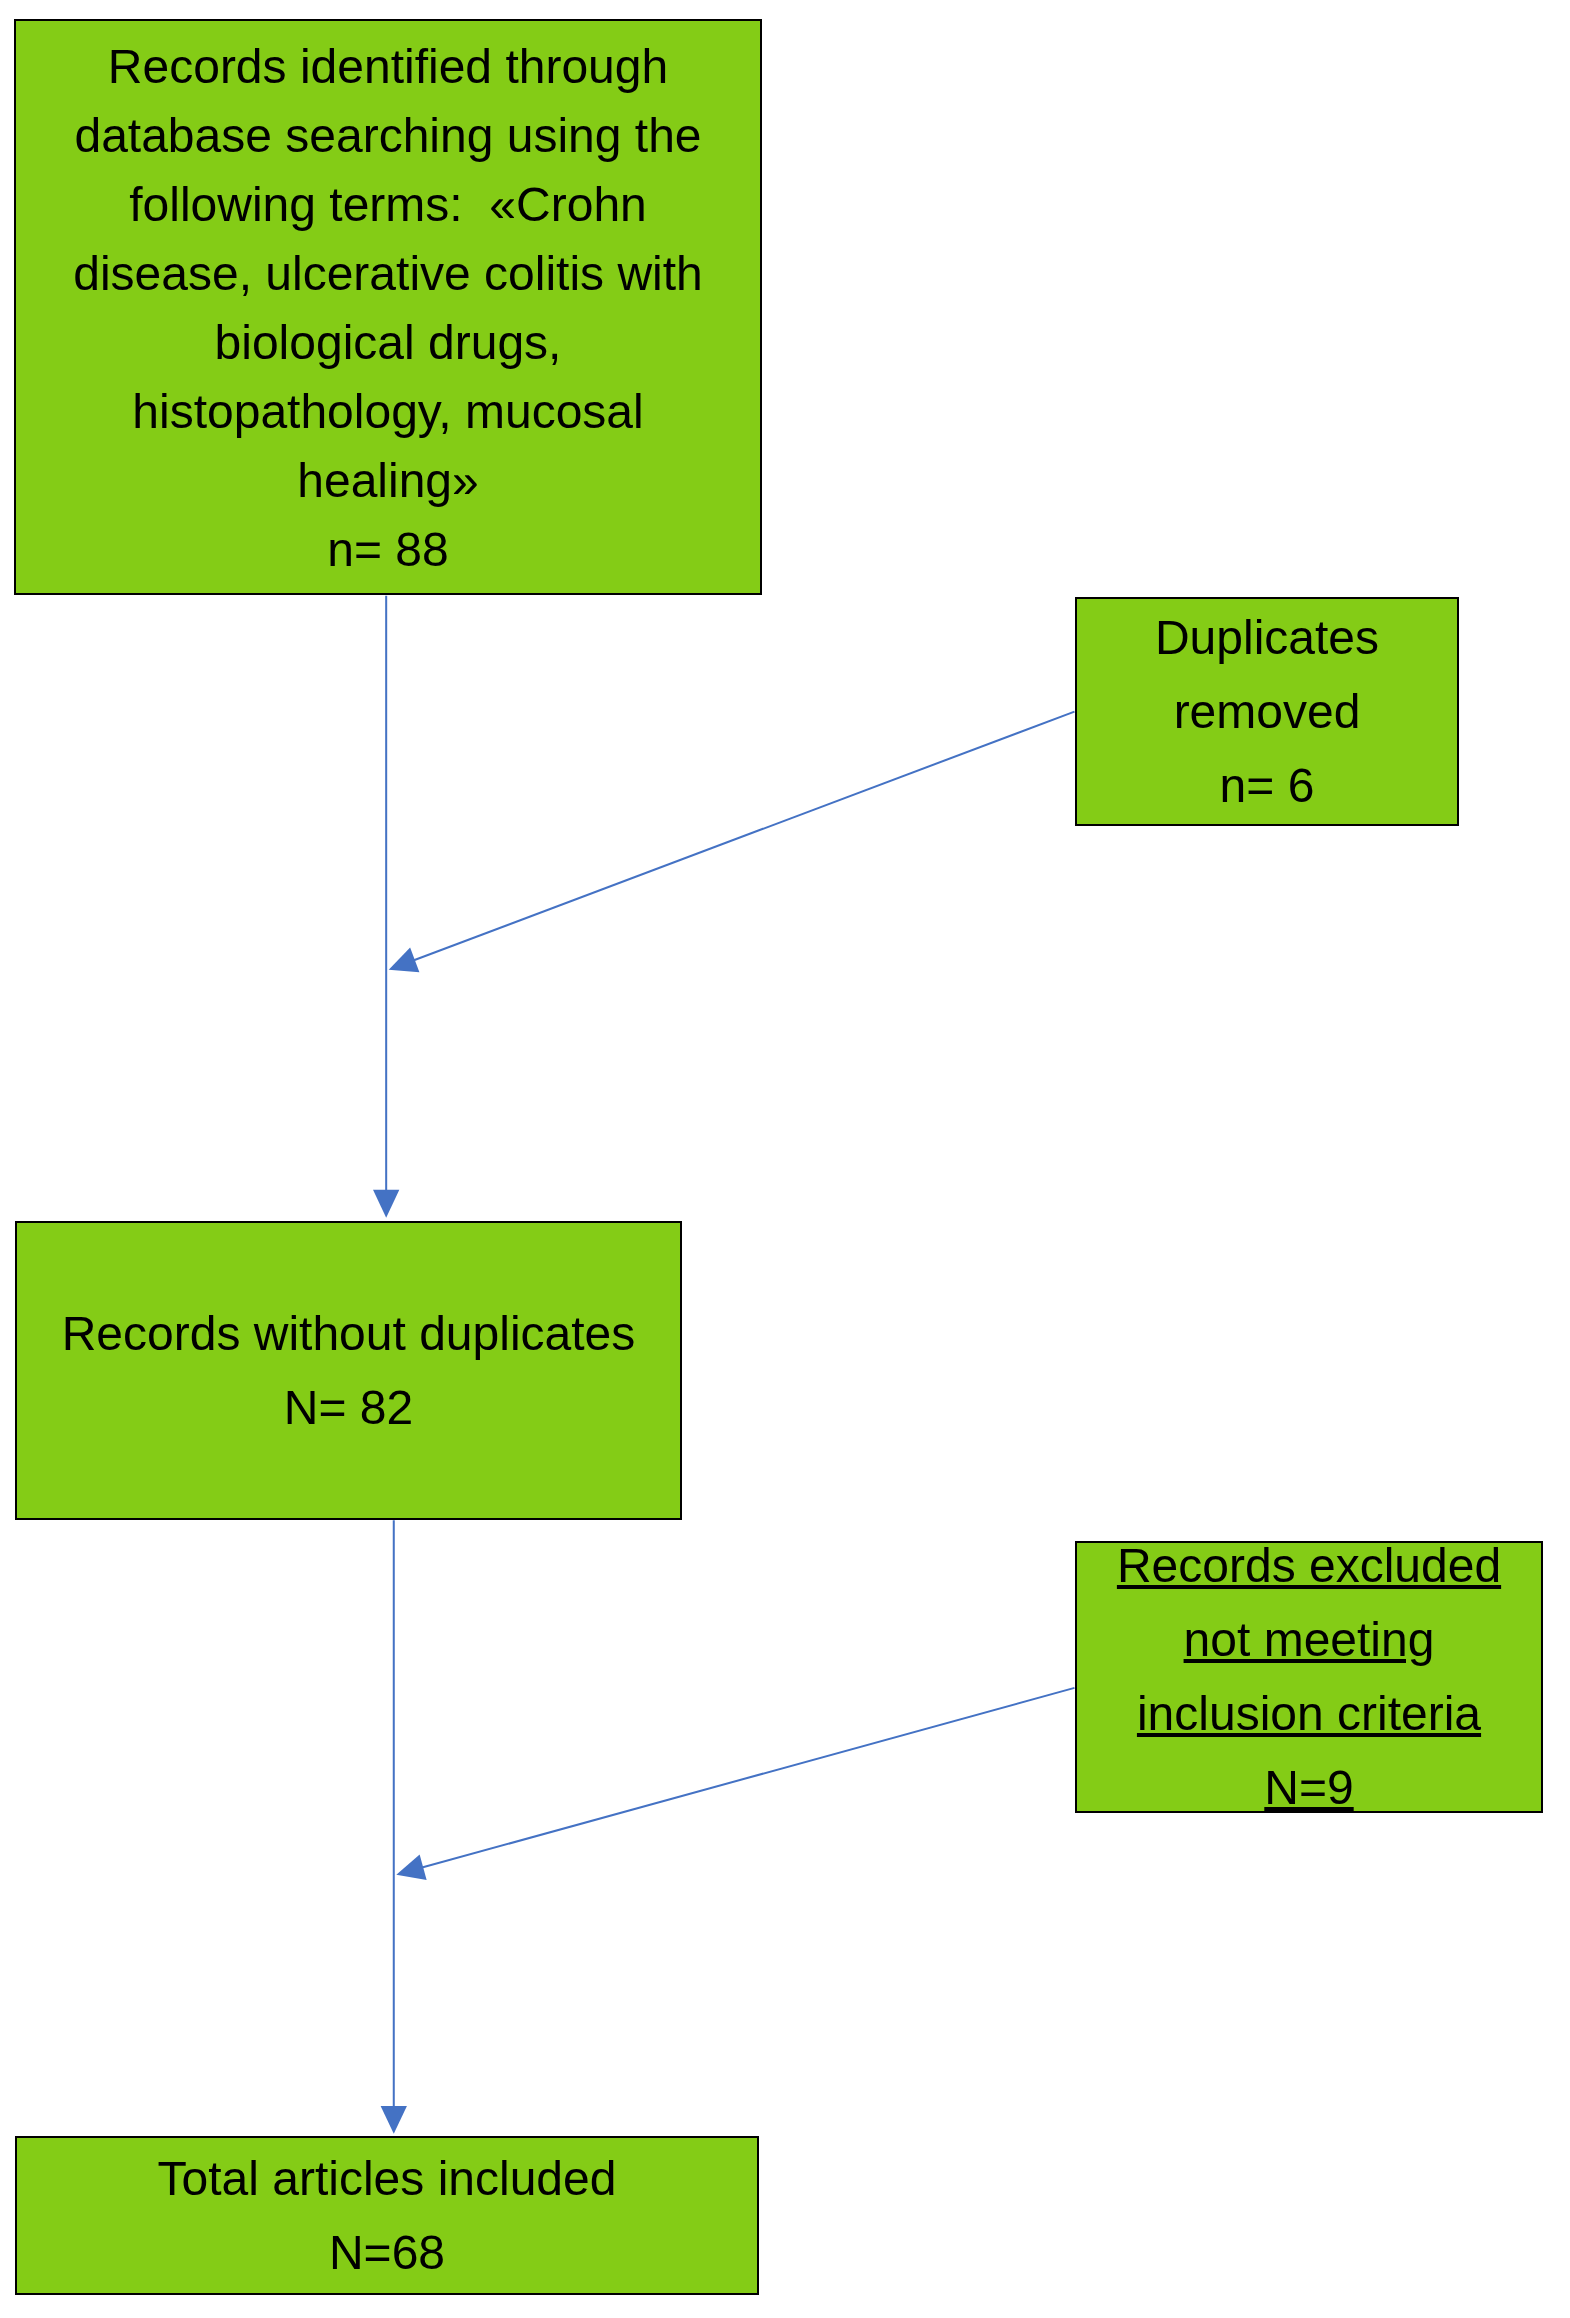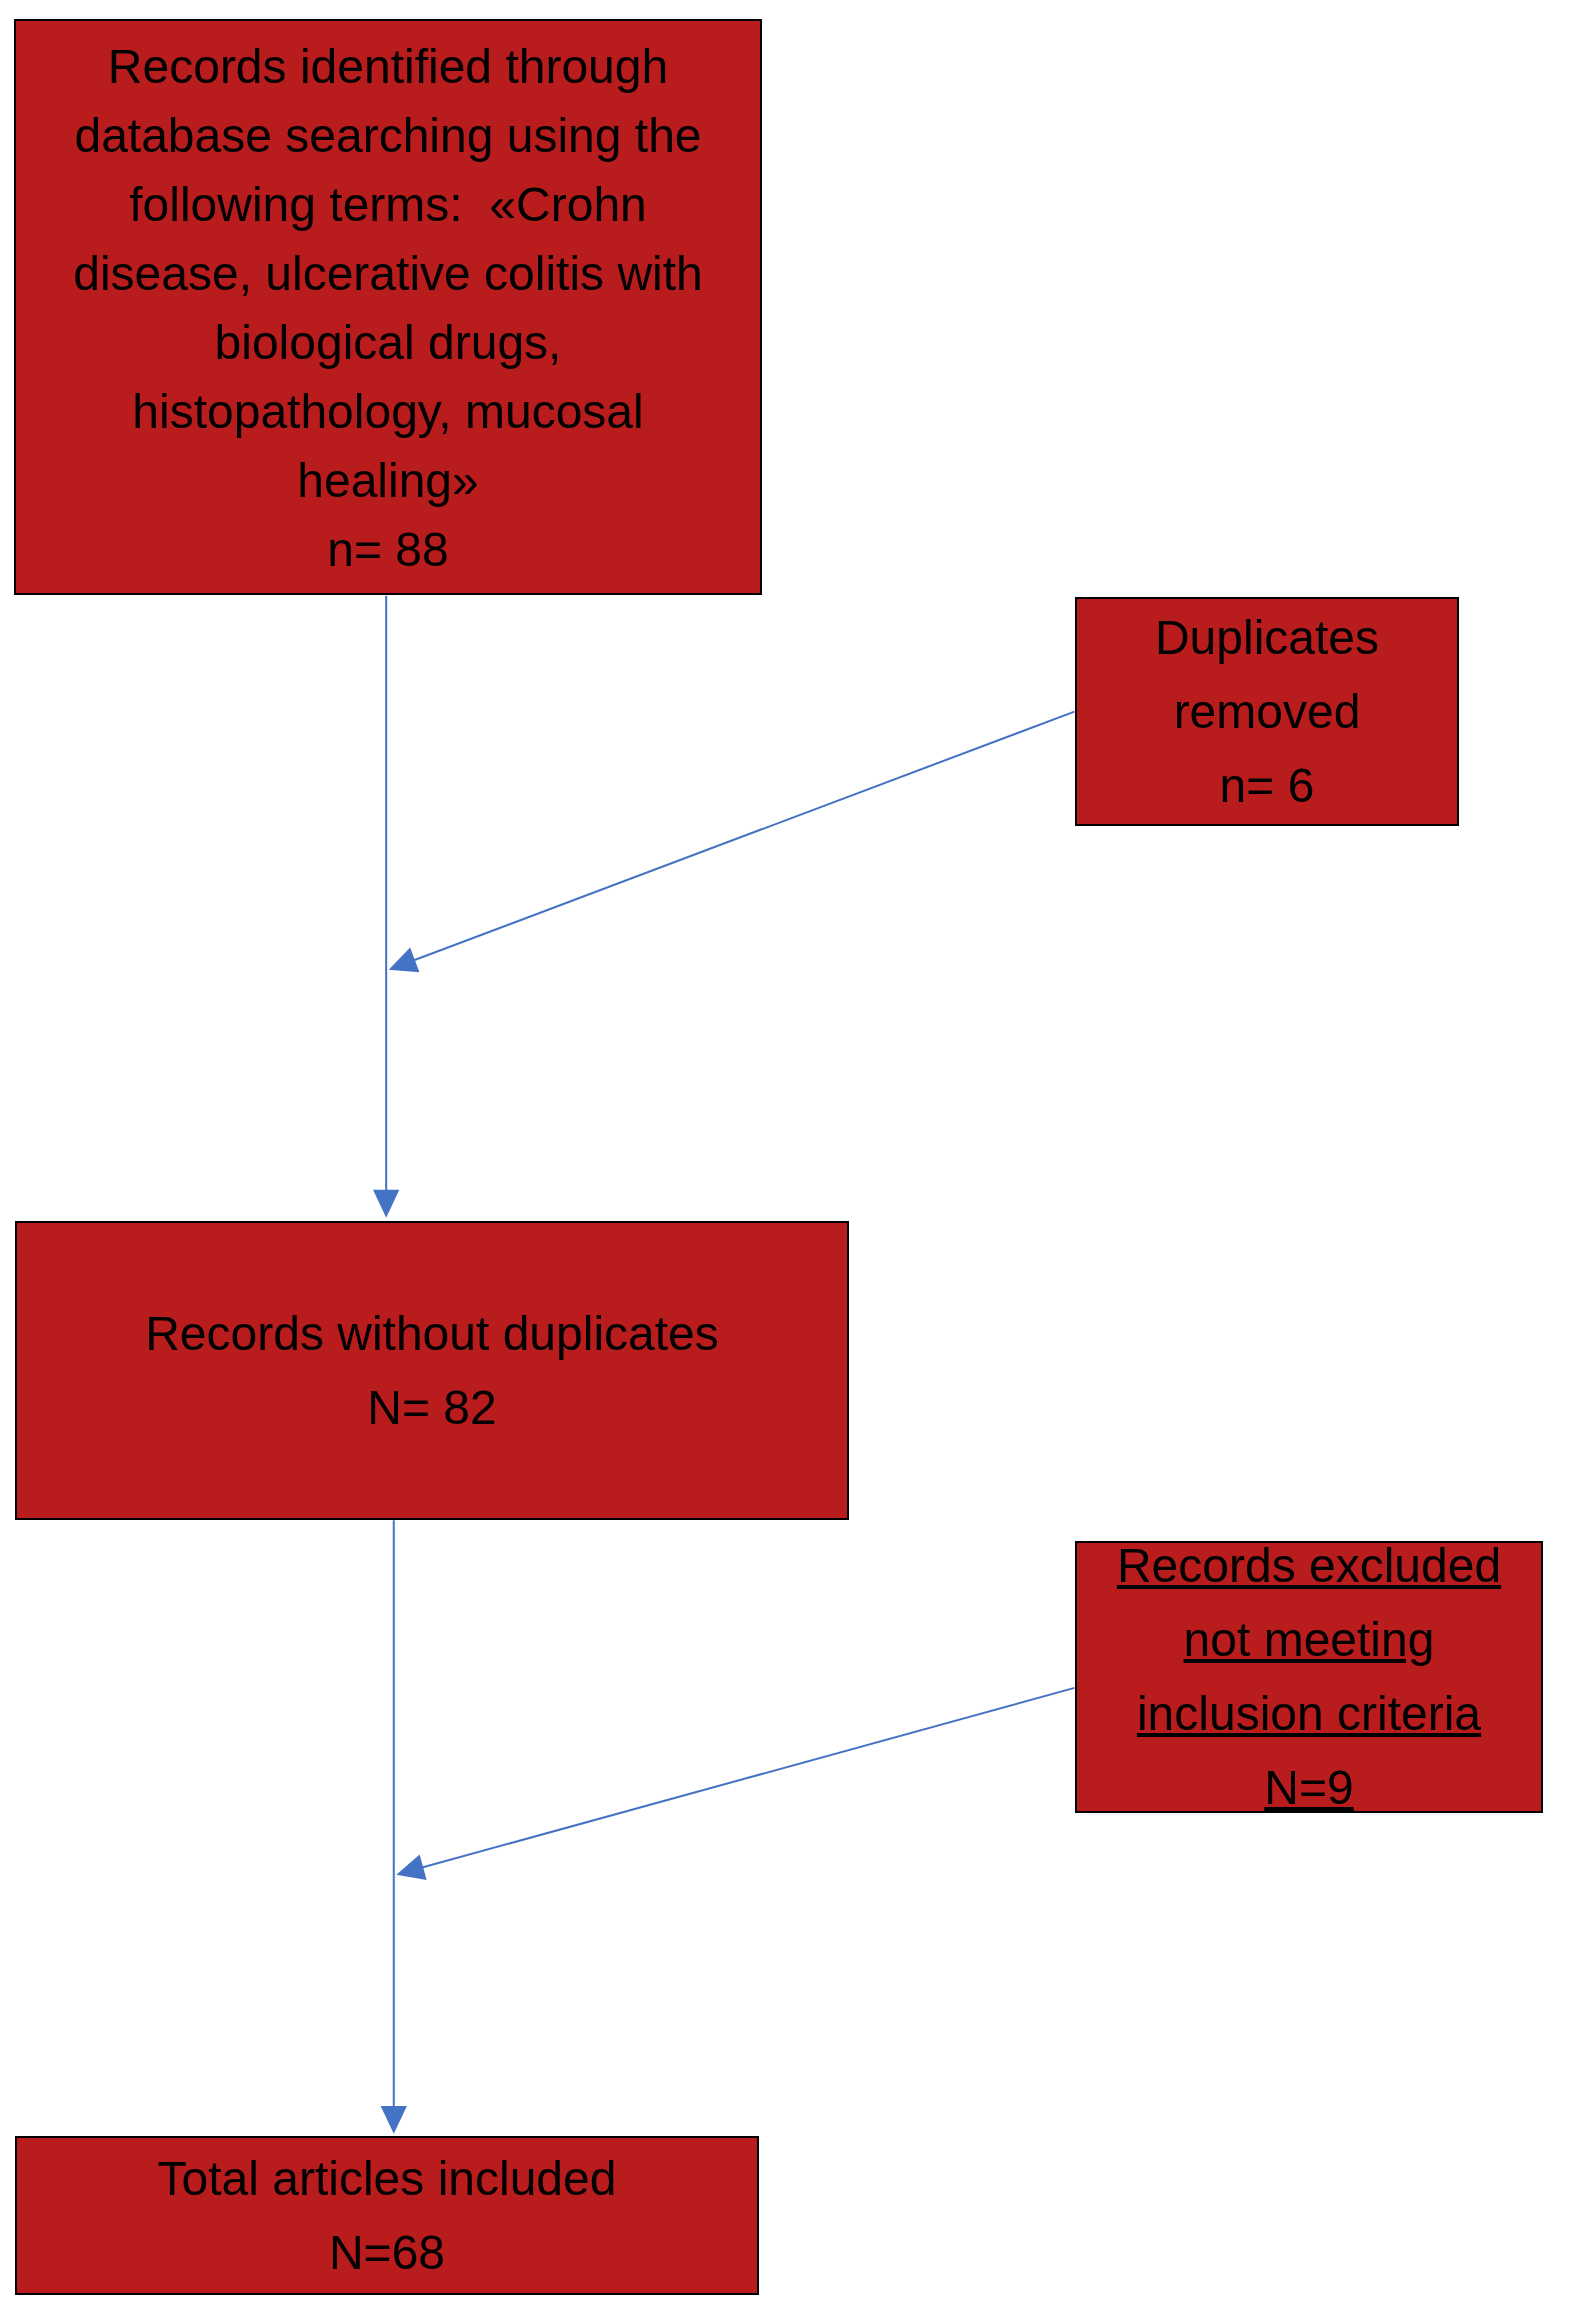--- a/index.html
+++ b/index.html
@@ -19,21 +19,21 @@
     position: absolute;
     left: 0;
     top: 0;
     width: 1571px;
     height: 2319px;
   }
   .node {
     position: absolute;
     box-sizing: border-box;
     border: 2.5px solid #000000;
-    background: #b91c1c;
+    background: #84cc16;
     display: flex;
     align-items: center;
     justify-content: center;
   }
   .node.valign-top {
     align-items: flex-start;
     padding-top: 11px;
   }
   .node-label {
     display: block;
@@ -82,21 +82,21 @@
 healing»
 n= 88</span>
   </div>
 
   <div class="node" style="left: 1075px; top: 597px; width: 384px; height: 229px;">
     <span class="node-label">Duplicates
 removed
 n= 6</span>
   </div>
 
-  <div class="node" style="left: 15px; top: 1221px; width: 834px; height: 299px;">
+  <div class="node" style="left: 15px; top: 1221px; width: 667px; height: 299px;">
     <span class="node-label">Records without duplicates
 N= 82</span>
   </div>
 
   <div class="node" style="left: 1075px; top: 1541px; width: 468px; height: 272px; text-decoration: underline;">
     <span class="node-label">Records excluded
 not meeting
 inclusion criteria
 N=9</span>
   </div>

